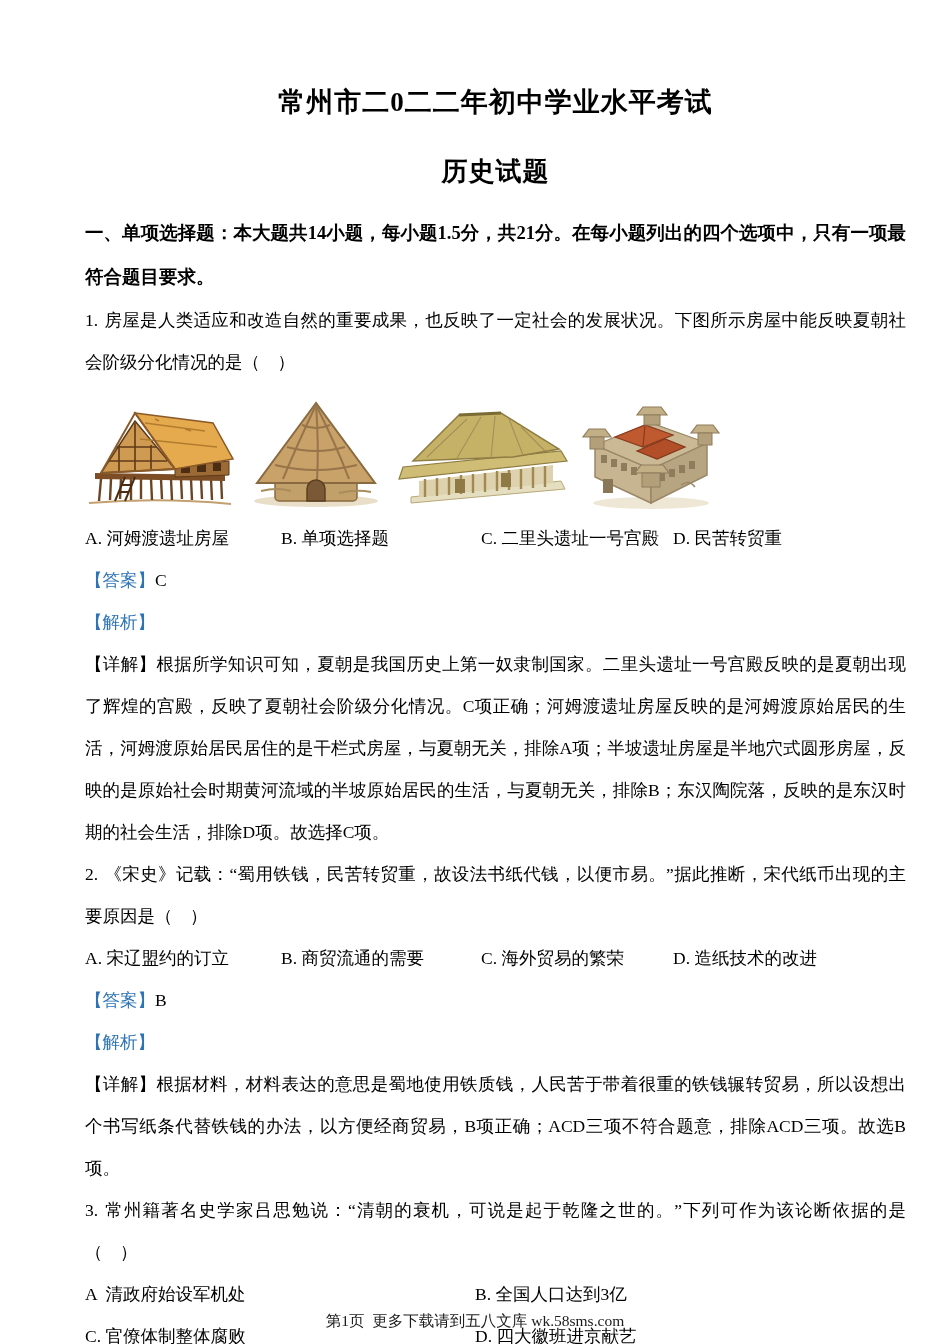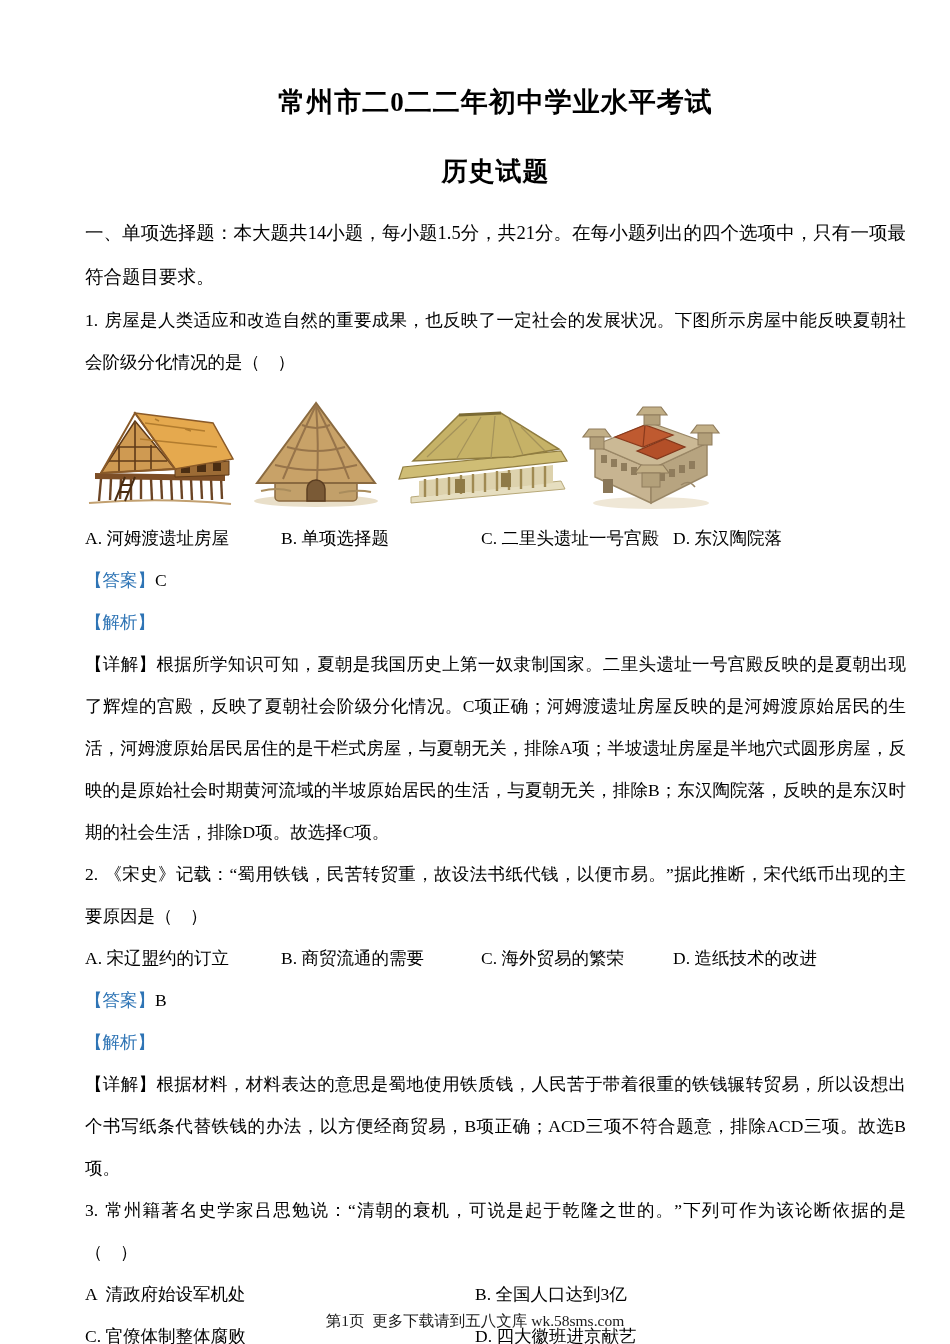--- a/index.html
+++ b/index.html
@@ -9,21 +9,21 @@
     color:#000;
   }
   .page { box-sizing:border-box; width:950px; height:1344px; padding:84px 44px 0 85px; position:relative; }
   .title {
     font-size:27px; font-weight:bold; text-align:center; margin:0; letter-spacing:1px;
   }
   .subtitle {
     font-size:26px; font-weight:bold; text-align:center; margin:34px 0 16px 0; letter-spacing:1px;
   }
   .section-header {
-    font-size:18.5px; font-weight:normal; line-height:44px; text-align:justify;
+    font-size:18.5px; font-weight:bold; line-height:44px; text-align:justify;
     margin:22px 0 0 0;
   }
   .para {
     font-size:17.5px; line-height:42px; text-align:justify; margin:0;
   }
   .qnum { margin-right:6px; }
   .opts4 {
     display:grid; grid-template-columns:196px 200px 192px 1fr;
     font-size:17.5px; line-height:42px;
   }
@@ -186,21 +186,21 @@
           <rect x="22" y="98" width="10" height="14" fill="#8a7758"></rect>
           <path d="M100 104 q8 -6 14 2" stroke="#9a8766" stroke-width="1.5" fill="none"></path>
         </svg>
       </span>
     </div>
 
     <div class="opts4">
       <span class="opt">A. 河姆渡遗址房屋</span>
       <span class="opt">B. 单项选择题</span>
       <span class="opt">C. 二里头遗址一号宫殿</span>
-      <span class="opt">D. 东汉陶院落</span>
+      <span class="opt">D. 民苦转贸重</span>
     </div>
 
     <p class="para"><span class="lbl-blue">【答案】</span><span>C</span></p>
     <p class="para"><span class="lbl-blue">【解析】</span></p>
     <p class="para"><span>【详解】</span><span>根据所学知识可知，夏朝是我国历史上第一奴隶制国家。二里头遗址一号宫殿反映的是夏朝出现了辉煌的宫殿，反映了夏朝社会阶级分化情况。C项正确；河姆渡遗址房屋反映的是河姆渡原始居民的生活，河姆渡原始居民居住的是干栏式房屋，与夏朝无关，排除A项；半坡遗址房屋是半地穴式圆形房屋，反映的是原始社会时期黄河流域的半坡原始居民的生活，与夏朝无关，排除B；东汉陶院落，反映的是东汉时期的社会生活，排除D项。故选择C项。</span></p>
   </div>
 
   <div>
     <p class="para"><span class="qnum">2.</span><span>《宋史》记载：“蜀用铁钱，民苦转贸重，故设法书纸代钱，以便市易。”据此推断，宋代纸币出现的主要原因是（　）</span></p>
 

